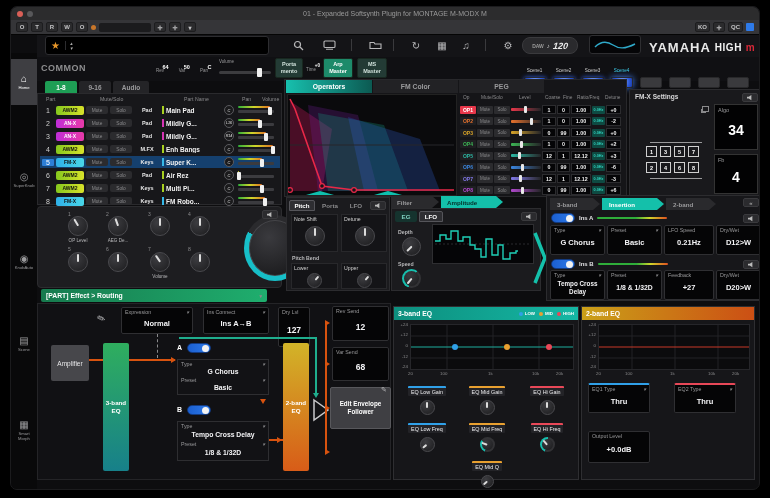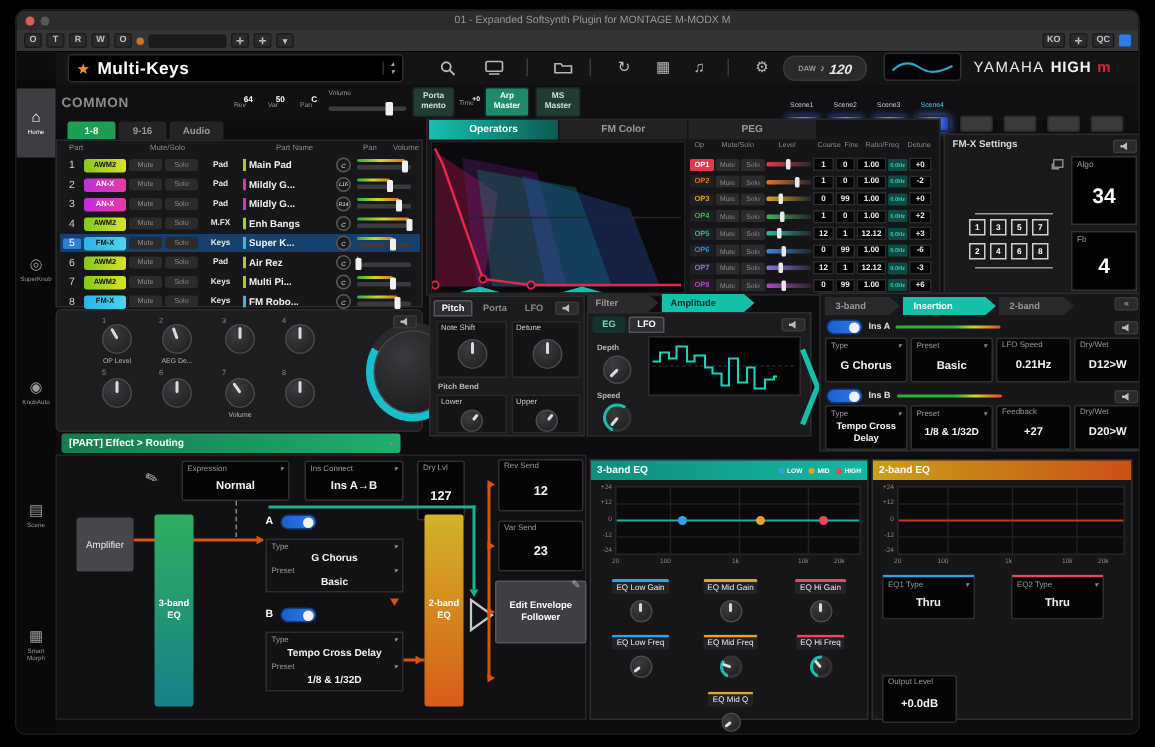--- a/index.html
+++ b/index.html
@@ -29,21 +29,21 @@
 .pname{flex:1;color:#fff;font-size:11.5px;font-weight:bold;letter-spacing:.3px}
 .stp{display:flex;flex-direction:column;font-size:5px;color:#aaa;line-height:4.5px;border-left:1px solid #2d2d30;padding-left:4px}
 .tbico{position:absolute;top:31px;height:14px;display:flex;align-items:center;justify-content:center;color:#b8b8ba;font-size:10px}
 .vsep{position:absolute;top:32px;width:1px;height:12px;background:#3a3a3d}
 .tempo{position:absolute;left:511px;top:30px;width:56px;height:17px;background:#2a2a2d;border-radius:8px;display:flex;align-items:center;justify-content:center;gap:3px;border:1px solid #3a3a3d}
 .tempo .d{font-size:5px;color:#9a9a9a;font-weight:bold}
 .tempo .n{font-size:6px;color:#cfcfcf}
 .tempo .v{font-size:9px;color:#e8e8e8;font-weight:bold;font-style:italic;transform:skewX(-6deg)}
 .wavebox{position:absolute;left:578px;top:28px;width:52px;height:19px;background:#050507;border:1px solid #2e2e31;border-radius:3px;display:flex;align-items:center;justify-content:center}
 .logo{position:absolute;left:638px;top:33px;display:flex;align-items:center;gap:4px}
-.logo .y{font-size:10px;font-weight:normal;color:#e8e8e8;letter-spacing:1px}
+.logo .y{font-size:13px;font-weight:bold;color:#e8e8e8;letter-spacing:1px}
 .logo .mx{font-size:10px;font-weight:bold;color:#f2f2f2;letter-spacing:.5px}
 .logo .ms{font-size:10px;font-weight:bold;color:#d82838}
 .cmnlbl{position:absolute;left:30px;top:56px;font-size:9px;font-weight:bold;color:#8e8e90;letter-spacing:.5px}
 .kgrp{position:absolute;width:18px;text-align:center}
 .kgl{font-size:4.5px;color:#9a9a9c;line-height:6px}
 .kn2{position:relative;border-radius:50%;background:conic-gradient(from 200deg,#3fae5e var(--p,60%),#3a3a3d 0);margin:0 auto}
 .kn2.gr{background:conic-gradient(from 200deg,#55555a 100%,#55555a 0)}
 .kn2.tl{background:conic-gradient(from 200deg,#17bfae var(--p,55%),#323235 0)}
 .kn2 .vv{position:absolute;inset:1.5px;border-radius:50%;background:#121214;display:flex;align-items:center;justify-content:center;font-size:5.5px;color:#fff;font-weight:bold;font-style:normal}
 .kn2 b{position:absolute;inset:2px;border-radius:50%;background:radial-gradient(circle at 35% 30%,#3a3a3e,#1a1a1c)}
@@ -218,21 +218,20 @@
       <span class="sblbl">Scene</span>
     </div>
     <div class="sbitem" style="top:350px;height:54px">
       <span class="sbico">▦</span>
       <span class="sblbl" style="width:24px">Smart Morph</span>
     </div>
   </div>
 
   <div class="perfbox">
     <span class="star">★</span>
-    <span class="pname">Multi-Keys</span>
     <span class="stp">
           <i>▴</i>
           <i>▾</i>
         </span>
   </div>
   <div class="tbico" style="left:280px;width:14px">
     <svg width="11" height="11" viewBox="0 0 11 11">
           <circle cx="4.5" cy="4.5" r="3" fill="none" stroke="#b8b8ba" stroke-width="1.2"></circle>
           <line x1="7" y1="7" x2="10" y2="10" stroke="#b8b8ba" stroke-width="1.2"></line>
         </svg>
@@ -937,21 +936,21 @@
   <div class="fld" style="left:321px;top:299px;width:57px;height:35px">
     <span class="fl">
           <span>Rev Send</span>
         </span>
     <span class="fv" style="font-size:8.5px">12</span>
   </div>
   <div class="fld" style="left:321px;top:340px;width:57px;height:34px">
     <span class="fl">
           <span>Var Send</span>
         </span>
-    <span class="fv" style="font-size:8.5px">23</span>
+    <span class="fv" style="font-size:8.5px">68</span>
   </div>
   <div class="eefbtn" style="left:319px;top:380px;width:61px;height:42px">
     <span>Edit Envelope</span>
         <span>Follower</span>
   </div>
   <span class="pencil abs" style="left:370px;top:379px;font-size:7px">✎</span>
 
   <div class="eqp" style="left:382px;width:186px;height:174px">
     <div class="eqhead eqh3">
       <span>3-band EQ</span>
@@ -1050,21 +1049,21 @@
       <span class="fv">Thru</span>
     </div>
     <div class="fld" style="left:92px;top:76px;width:62px;height:30px;border-top:2px solid #e84858">
       <span class="fl">
             <span>EQ2 Type</span>
             <span class="sp"></span>
             <i class="car">▾</i>
           </span>
       <span class="fv">Thru</span>
     </div>
-    <div class="fld" style="left:6px;top:143px;width:50px;height:32px">
+    <div class="fld" style="left:6px;top:124px;width:62px;height:32px">
       <span class="fl">
             <span>Output Level</span>
           </span>
       <span class="fv">+0.0dB</span>
     </div>
   </div>
 
 </div>
 </div>
 

